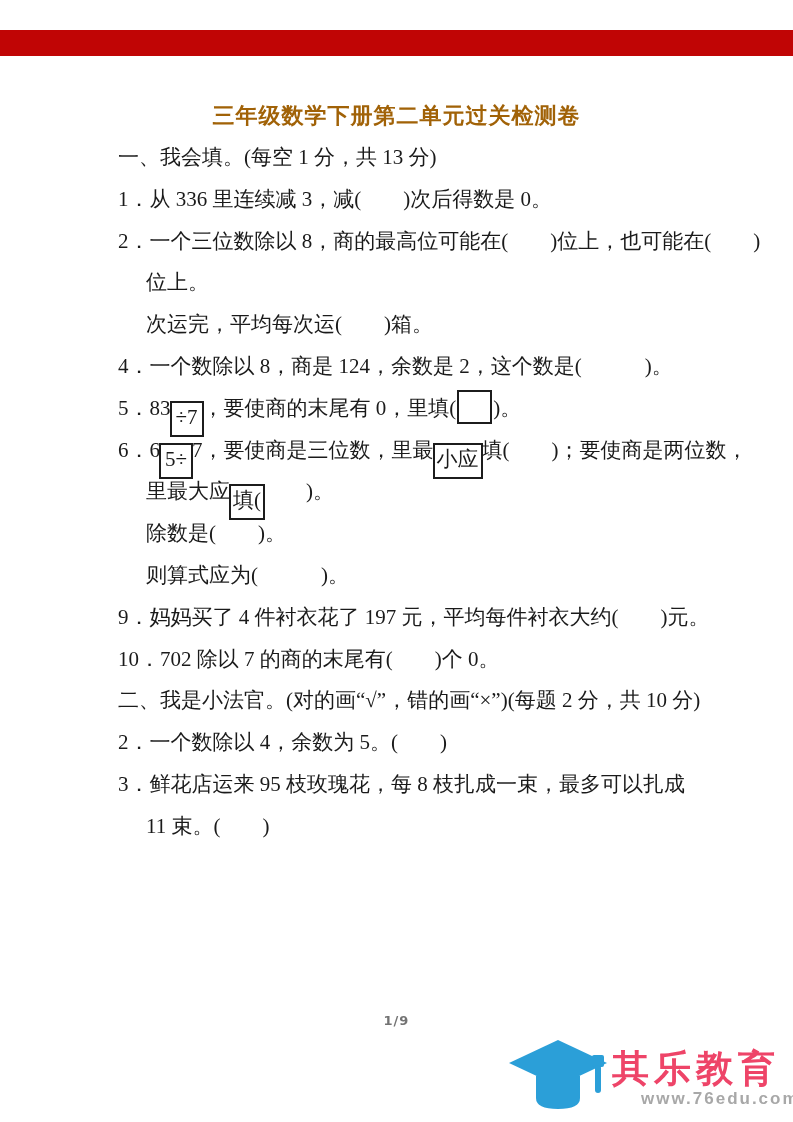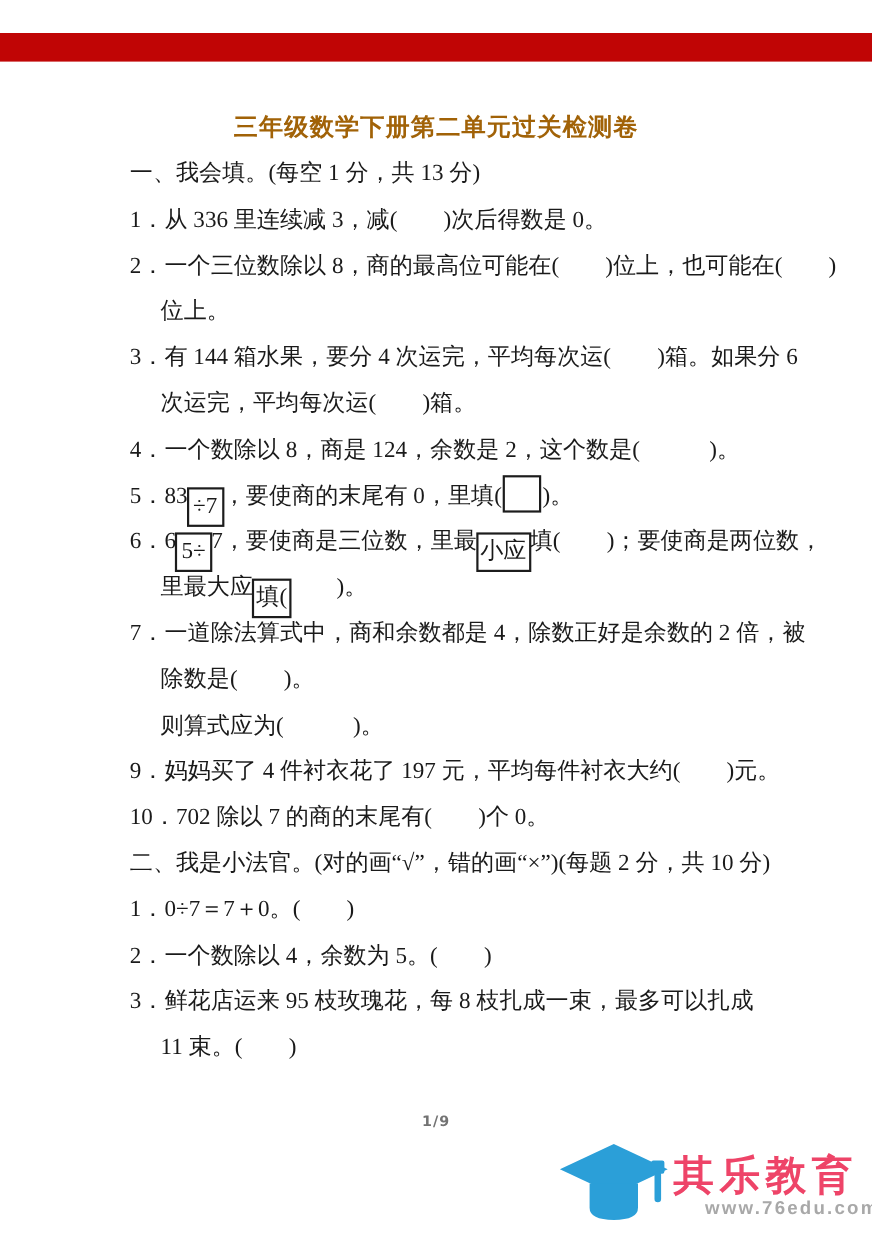--- a/index.html
+++ b/index.html
@@ -52,33 +52,30 @@
 
 <div class="top-bar" style="background: rgb(192, 5, 5);"></div>
 
 <div class="page-title">三年级数学下册第二单元过关检测卷</div>
 
 <div class="doc" id="doc-lines">
     <div class="doc-line"><span>一、我会填。(每空 1 分，共 13 分)</span></div>
     <div class="doc-line"><span>1．从 336 里连续减 3，减(　　)次后得数是 0。</span></div>
     <div class="doc-line"><span>2．一个三位数除以 8，商的最高位可能在(　　)位上，也可能在(　　)</span></div>
     <div class="doc-line indent"><span>位上。</span></div>
-    <div class="doc-line"><span>3．有 144 箱水果，要分 4 次运完，平均每次运(　　)箱。如果分 6</span></div>
     <div class="doc-line indent"><span>次运完，平均每次运(　　)箱。</span></div>
     <div class="doc-line"><span>4．一个数除以 8，商是 124，余数是 2，这个数是(　　　)。</span></div>
     <div class="doc-line"><span>5．83</span><span class="sq-wrap">÷7</span><span>，要使商的末尾有 0，里填(</span><span class="sq-empty"></span><span>)。</span></div>
     <div class="doc-line"><span>6．6</span><span class="sq-wrap">5÷</span><span>7，要使商是三位数，里最</span><span class="sq-wrap">小应</span><span>填(　　)；要使商是两位数，</span></div>
     <div class="doc-line indent"><span>里最大应</span><span class="sq-wrap">填(</span><span>　　)。</span></div>
-    <div class="doc-line"><span>7．一道除法算式中，商和余数都是 4，除数正好是余数的 2 倍，被</span></div>
     <div class="doc-line indent"><span>除数是(　　)。</span></div>
     <div class="doc-line indent"><span>则算式应为(　　　)。</span></div>
     <div class="doc-line"><span>9．妈妈买了 4 件衬衣花了 197 元，平均每件衬衣大约(　　)元。</span></div>
     <div class="doc-line"><span>10．702 除以 7 的商的末尾有(　　)个 0。</span></div>
     <div class="doc-line"><span>二、我是小法官。(对的画“√”，错的画“×”)(每题 2 分，共 10 分)</span></div>
-    <div class="doc-line"><span>1．0÷7＝7＋0。(　　)</span></div>
     <div class="doc-line"><span>2．一个数除以 4，余数为 5。(　　)</span></div>
     <div class="doc-line"><span>3．鲜花店运来 95 枝玫瑰花，每 8 枝扎成一束，最多可以扎成</span></div>
     <div class="doc-line indent"><span>11 束。(　　)</span></div>
   </div>
 
 <div class="page-num">1/9</div>
 
 <svg class="cap" width="104" height="80" viewBox="0 0 104 80">
   <g id="cap-group" fill="#2b9fd8" stroke="#2b9fd8">
     <polygon points="52,2 101,25 52,48 3,25" stroke="none"></polygon>

